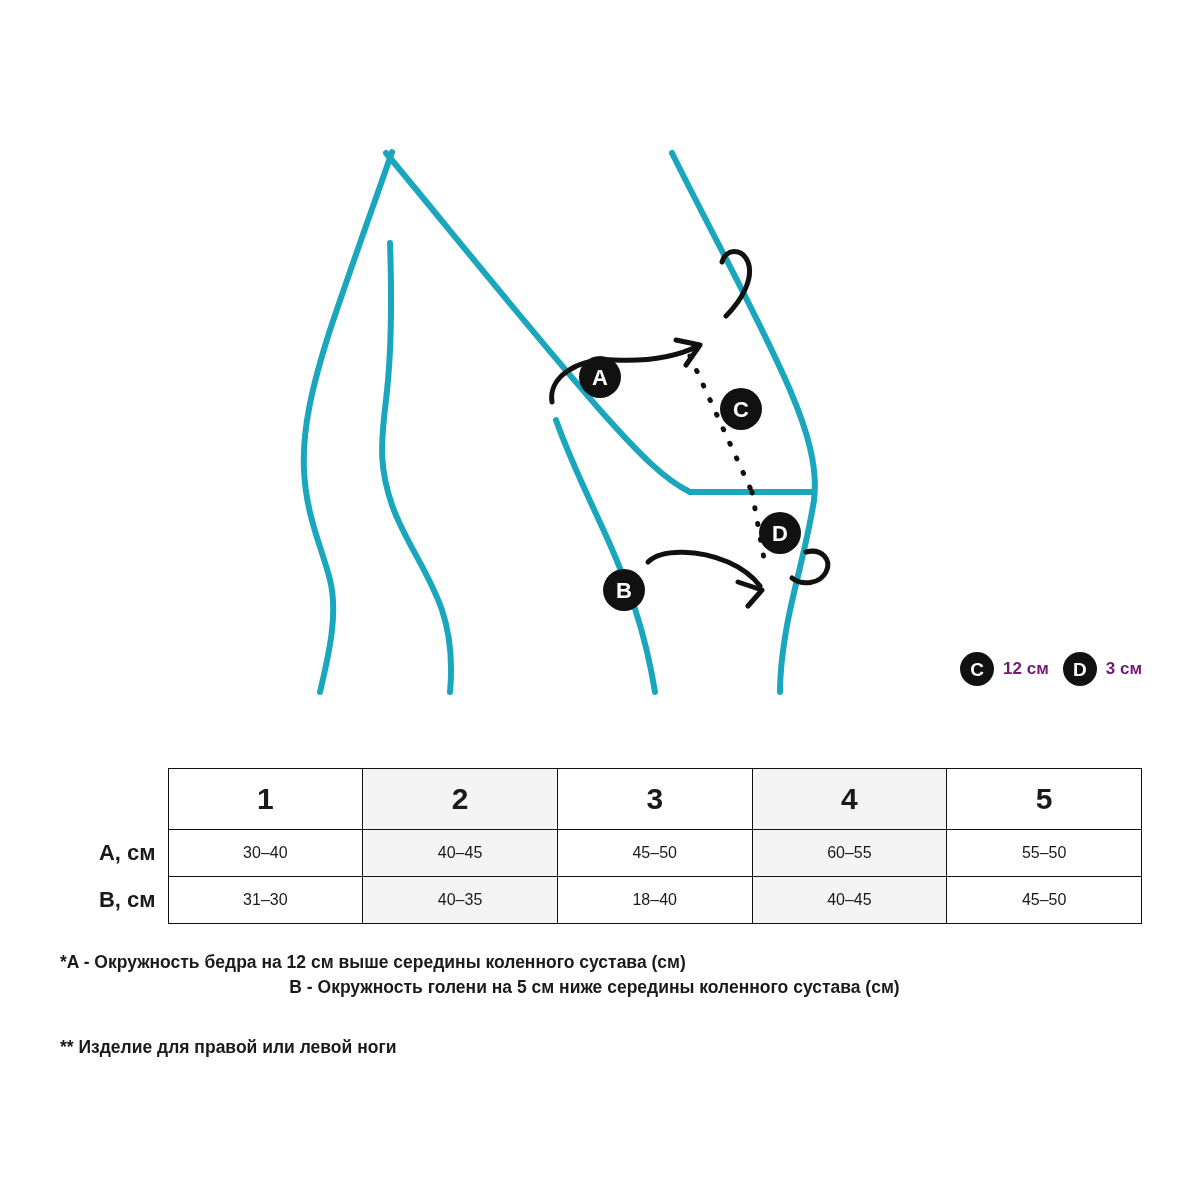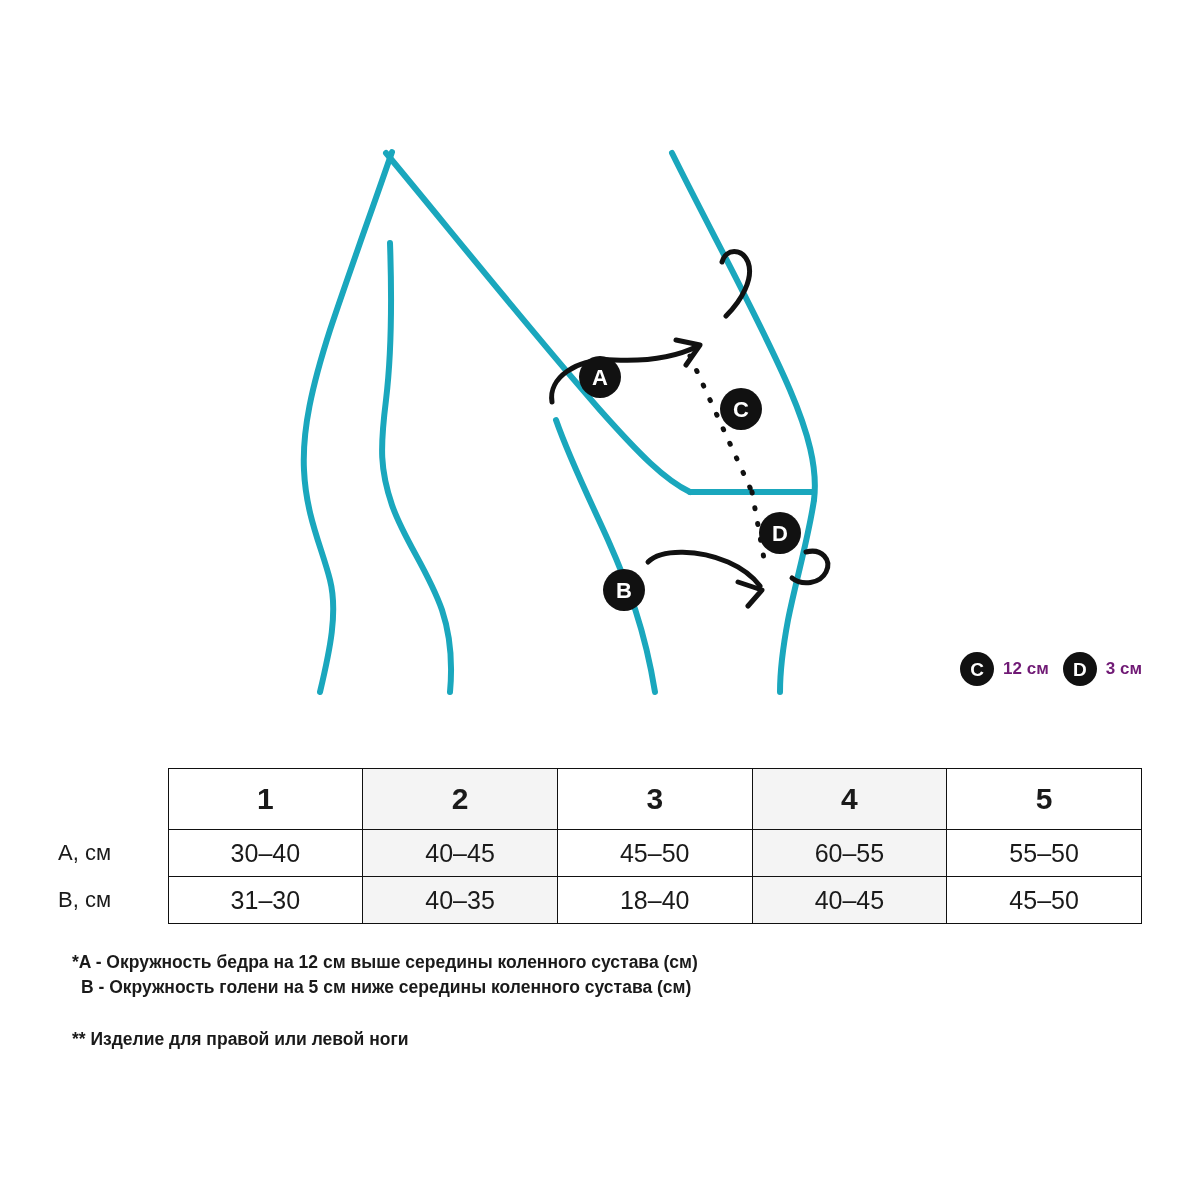--- a/index.html
+++ b/index.html
@@ -76,61 +76,62 @@
   }
   table.size-table {
     border-collapse: collapse;
     width: 100%;
     table-layout: fixed;
   }
   table.size-table col.rowhead { width: 110px; }
   table.size-table th, table.size-table td {
     border: 1px solid #111111;
     text-align: center;
-    font-size: 25px;
+    font-size: 16px;
     color: #1a1a1a;
     height: 46px;
     padding: 0;
   }
   table.size-table thead th {
     font-size: 30px;
     font-weight: bold;
     height: 60px;
   }
   table.size-table thead th.corner {
     border: none;
   }
   table.size-table tbody th {
     font-size: 22px;
-    font-weight: normal;
+    font-weight: bold;
     border: none;
-    text-align: left;
+    text-align: right;
     padding-right: 12px;
   }
   td.shaded, th.shaded { background: #f4f4f4; }
 
   
   .notes {
     position: absolute;
-    left: 72px;
+    left: 60px;
     top: 950px;
     width: 1060px;
   }
   .note-line {
     font-size: 17.5px;
     font-weight: bold;
     color: #1a1a1a;
     line-height: 1.45;
     white-space: nowrap;
   }
   .note-block-2 {
-    margin-top: 26px;
+    margin-top: 34px;
   }
   .note-indent {
     padding-left: 9px;
+    text-align: center;
   }
 </style>
 </head>
 <body>
 
 <div class="page">
 
   <div class="diagram">
     <svg width="1200" height="740" viewBox="0 0 1200 740" xmlns="http://www.w3.org/2000/svg">
 

